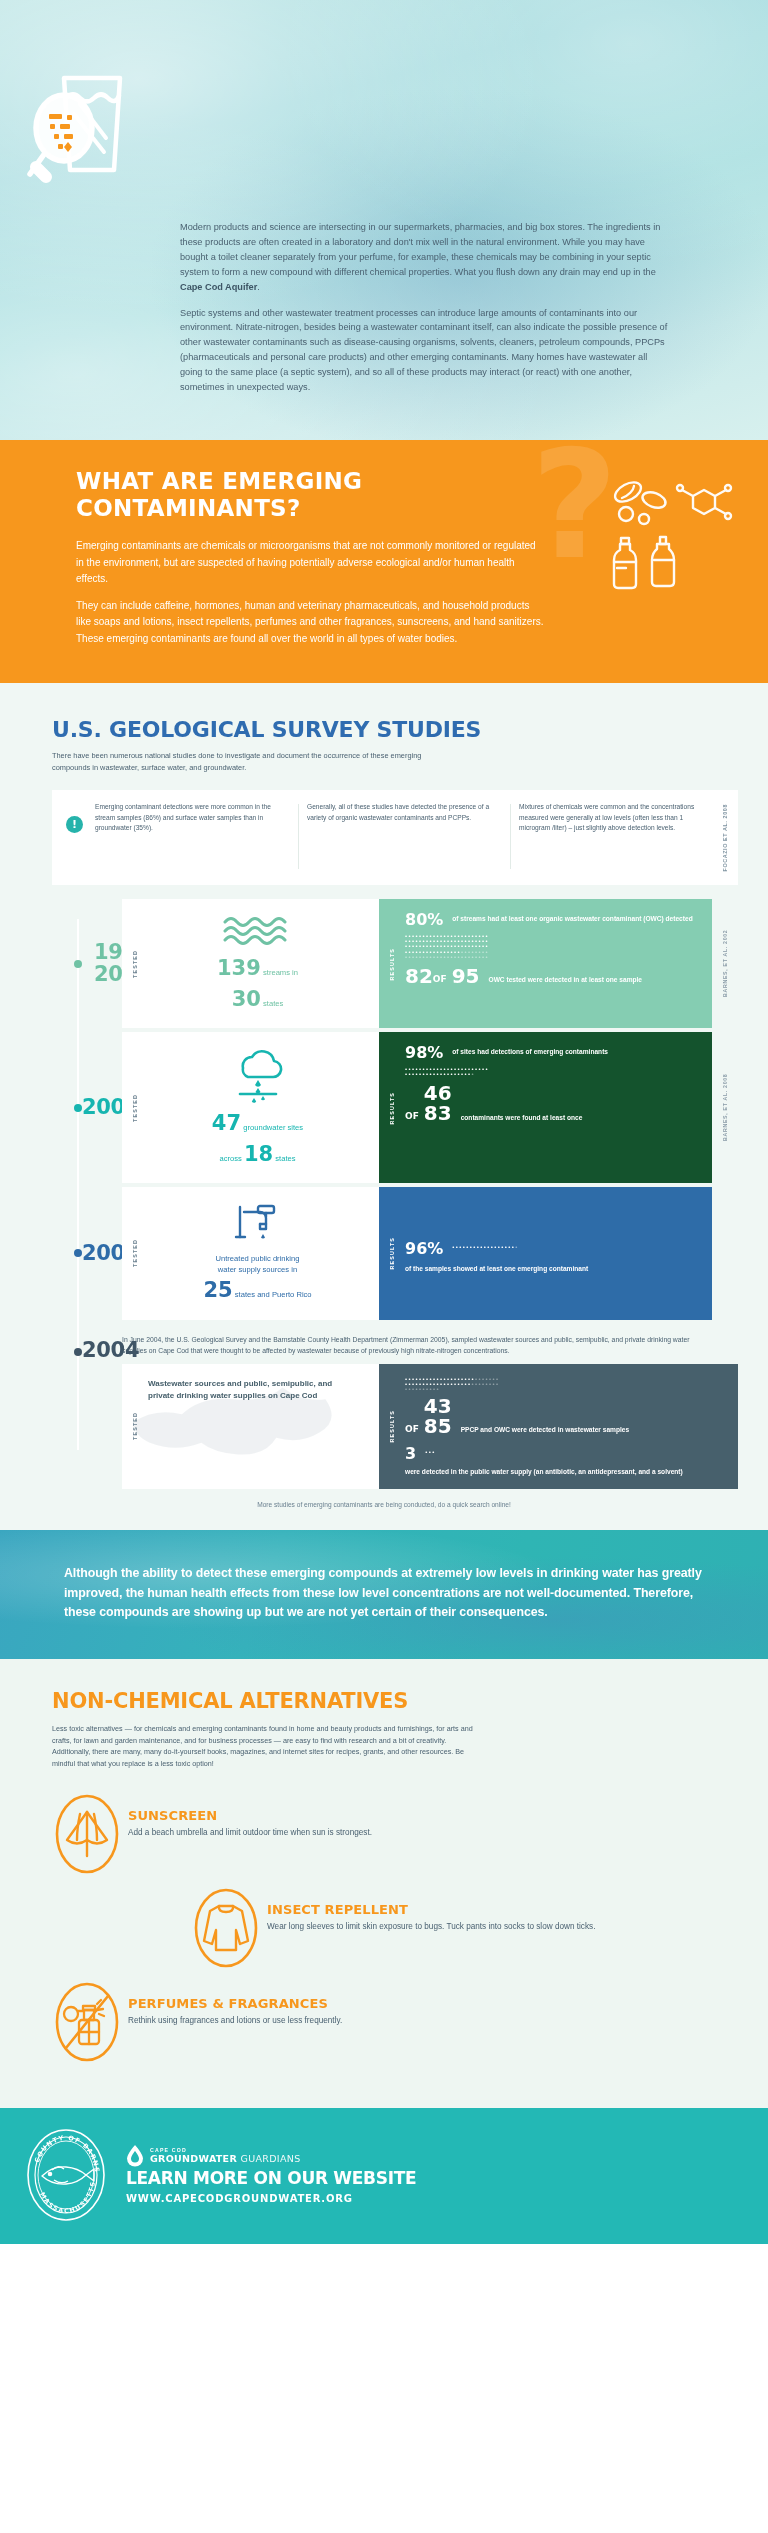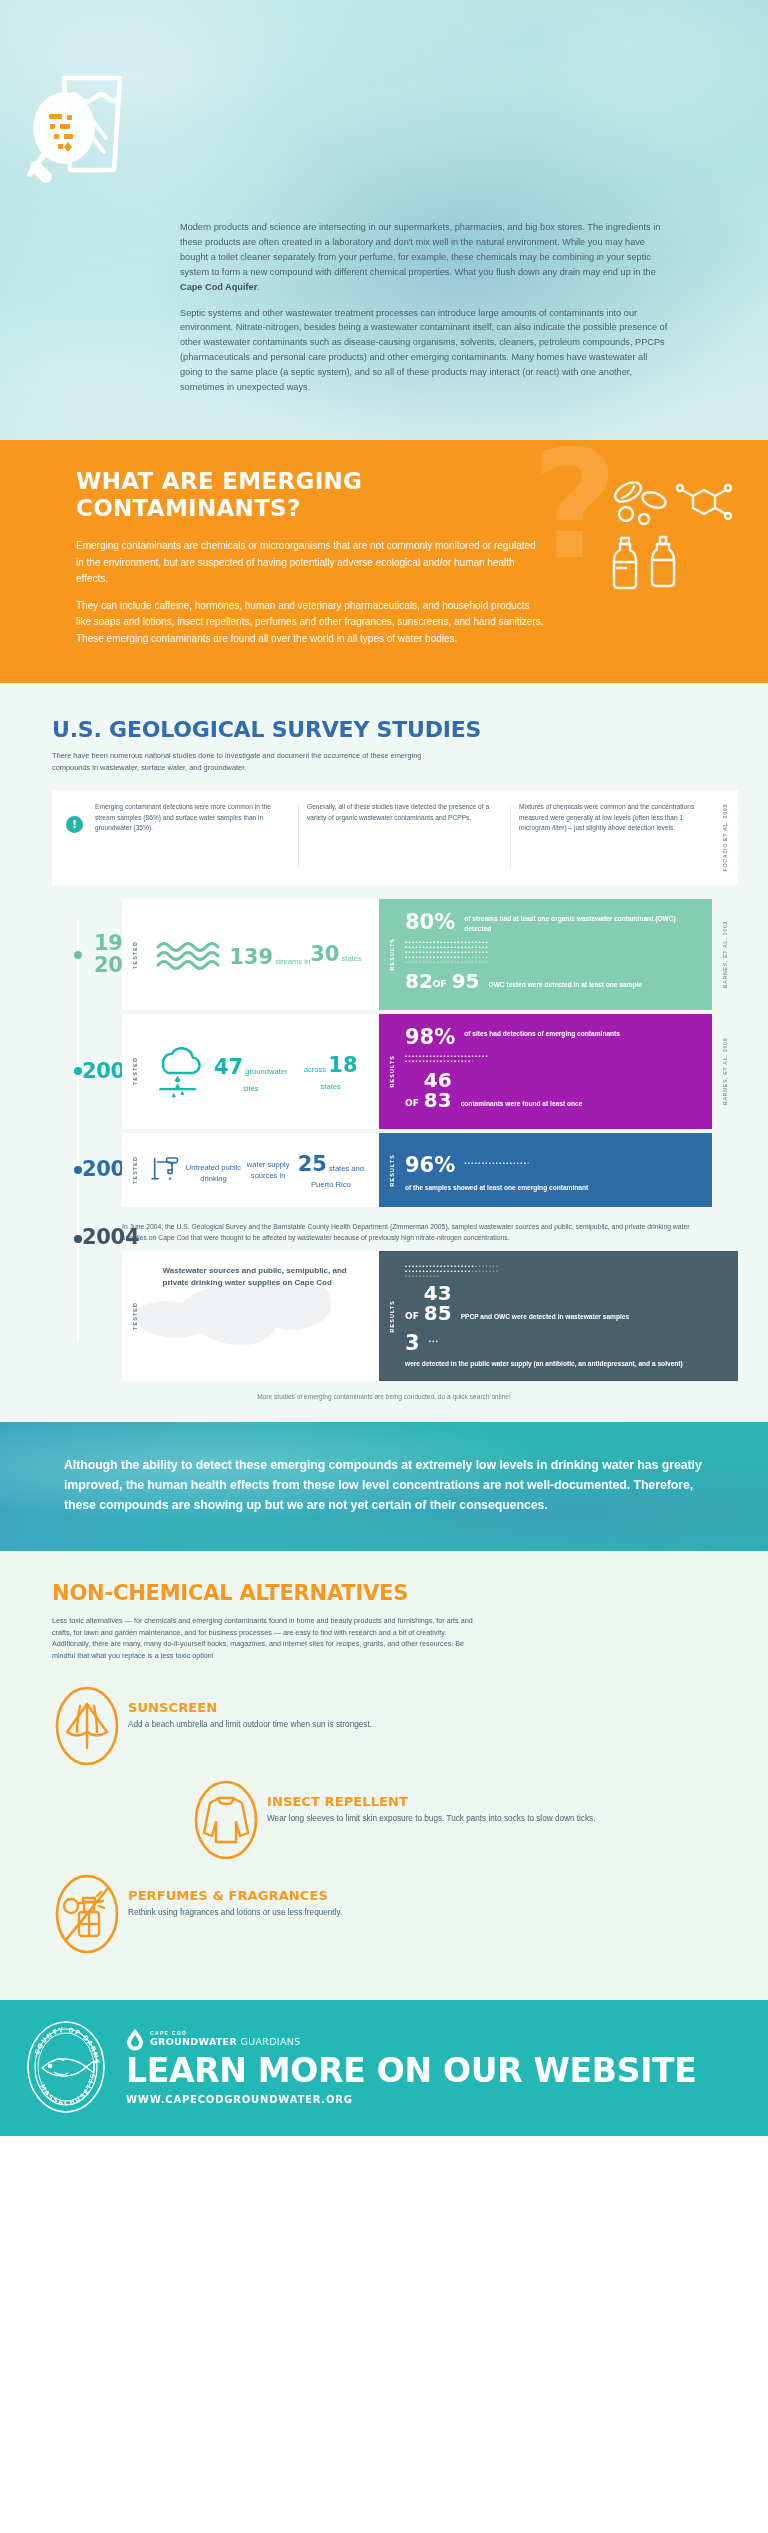--- a/index.html
+++ b/index.html
@@ -116,46 +116,46 @@
   .tl-card { flex:1; display:flex; margin-right:30px; }
   .tl-tested {
     flex:0 0 257px; background:#ffffff; display:flex; padding:14px 12px 14px 10px;
     position:relative; overflow:hidden;
   }
   .vlabel {
     writing-mode:vertical-rl; text-orientation:mixed; transform:rotate(180deg);
     font-size:5.4px; font-weight:bold; letter-spacing:1.1px; color:#6b8190;
     align-self:center; margin-right:10px; white-space:nowrap;
   }
-  .tested-inner { flex:1; display:flex; flex-direction:row; align-items:center; justify-content:center; text-align:center; position:relative; z-index:2;}
+  .tested-inner { flex:1; display:flex; flex-direction:column; align-items:center; justify-content:center; text-align:center; position:relative; z-index:2;}
   .tested-inner .bignum { font-family:"DejaVu Sans", sans-serif; font-weight:bold; font-size:21px; }
   .tested-line { font-size:7.6px; line-height:1.45; }
 
   .tl-results { flex:1; display:flex; padding:13px 8px 13px 10px; color:#ffffff; }
   .results-inner { flex:1; }
   .res-block { display:flex; align-items:flex-start; margin-bottom:6px; }
   .res-pct {
-    font-family:"DejaVu Sans", sans-serif; font-weight:bold; font-size:21px;
+    font-family:"DejaVu Sans", sans-serif; font-weight:bold; font-size:16px;
     line-height:1; margin-right:9px; white-space:nowrap;
   }
   .res-txt { font-size:6.6px; line-height:1.45; font-weight:bold; padding-top:2px; }
   .dots { line-height:.84; font-size:6px; letter-spacing:1.4px; word-break:break-all; }
   .frac { display:flex; align-items:flex-end; }
   .frac .n1 { font-family:"DejaVu Sans", sans-serif; font-weight:bold; font-size:20px; line-height:1; }
   .frac .of { font-family:"DejaVu Sans", sans-serif; font-weight:bold; font-size:9px; margin:0 5px 2px 0; }
 
   .tl-cite { writing-mode:vertical-rl; text-orientation:mixed; transform:rotate(180deg);
     font-size:5.2px; font-weight:bold; letter-spacing:.7px; color:#8a9ca8;
     display:flex; align-items:center; justify-content:center; width:26px; flex:0 0 26px; white-space:nowrap; }
 
   
   .theme-a .tl-results { background:#85cdb2; }
   .theme-a .tl-year span, .theme-a .tested-inner { color:#6fc2a4; }
   .theme-a .tl-dot { background:#6fc2a4; }
-  .theme-b .tl-results { background:#a21caf; }
+  .theme-b .tl-results { background:#14532d; }
   .theme-b .tl-year span, .theme-b .tested-inner { color:#16b5b0; }
   .theme-b .tl-dot { background:#16b5b0; }
   .theme-c .tl-results { background:#2e6ca8; }
   .theme-c .tl-year span, .theme-c .tested-inner { color:#2e6ca8; }
   .theme-c .tl-dot { background:#2e6ca8; }
   .theme-d .tl-results { background:#47606c; }
   .theme-d .tl-year span { color:#3f5566; }
   .theme-d .tested-inner { color:#47606c; }
   .theme-d .tl-dot { background:#3f5566; }
   .y2004-text { flex:1; font-size:6.8px; line-height:1.62; color:#4a6171; padding:6px 40px 0 0; }
@@ -197,21 +197,21 @@
   .footer {
     background:#23b8b5; padding:18px 20px 20px 20px; display:flex; align-items:center;
   }
   .seal { flex:0 0 92px; display:flex; justify-content:center; }
   .f-text { padding-left:14px; }
   .brandline { display:flex; align-items:center; margin-bottom:2px; }
   .brand-tiny { font-size:5.2px; color:#ffffff; letter-spacing:1.2px; line-height:1.2; font-weight:bold;}
   .brand-main { font-family:"DejaVu Sans", sans-serif; font-size:9.5px; color:#ffffff; font-weight:bold; letter-spacing:.3px; }
   .brand-main .light { font-weight:normal; opacity:.92; }
   .learn {
-    font-family:"DejaVu Sans", sans-serif; font-weight:bold; font-size:33px;
+    font-family:"DejaVu Sans", sans-serif; font-weight:bold; font-size:17px;
     color:#ffffff; letter-spacing:-.3px; line-height:1.1; text-transform:uppercase;
   }
   .url { font-family:"DejaVu Sans", sans-serif; font-weight:bold; font-size:10px; color:#ffffff; letter-spacing:.8px; margin-top:9px; }
 
   .capemap { position:absolute; opacity:.10; }
 </style>
 </head>
 <body>
 
 <div class="page">

